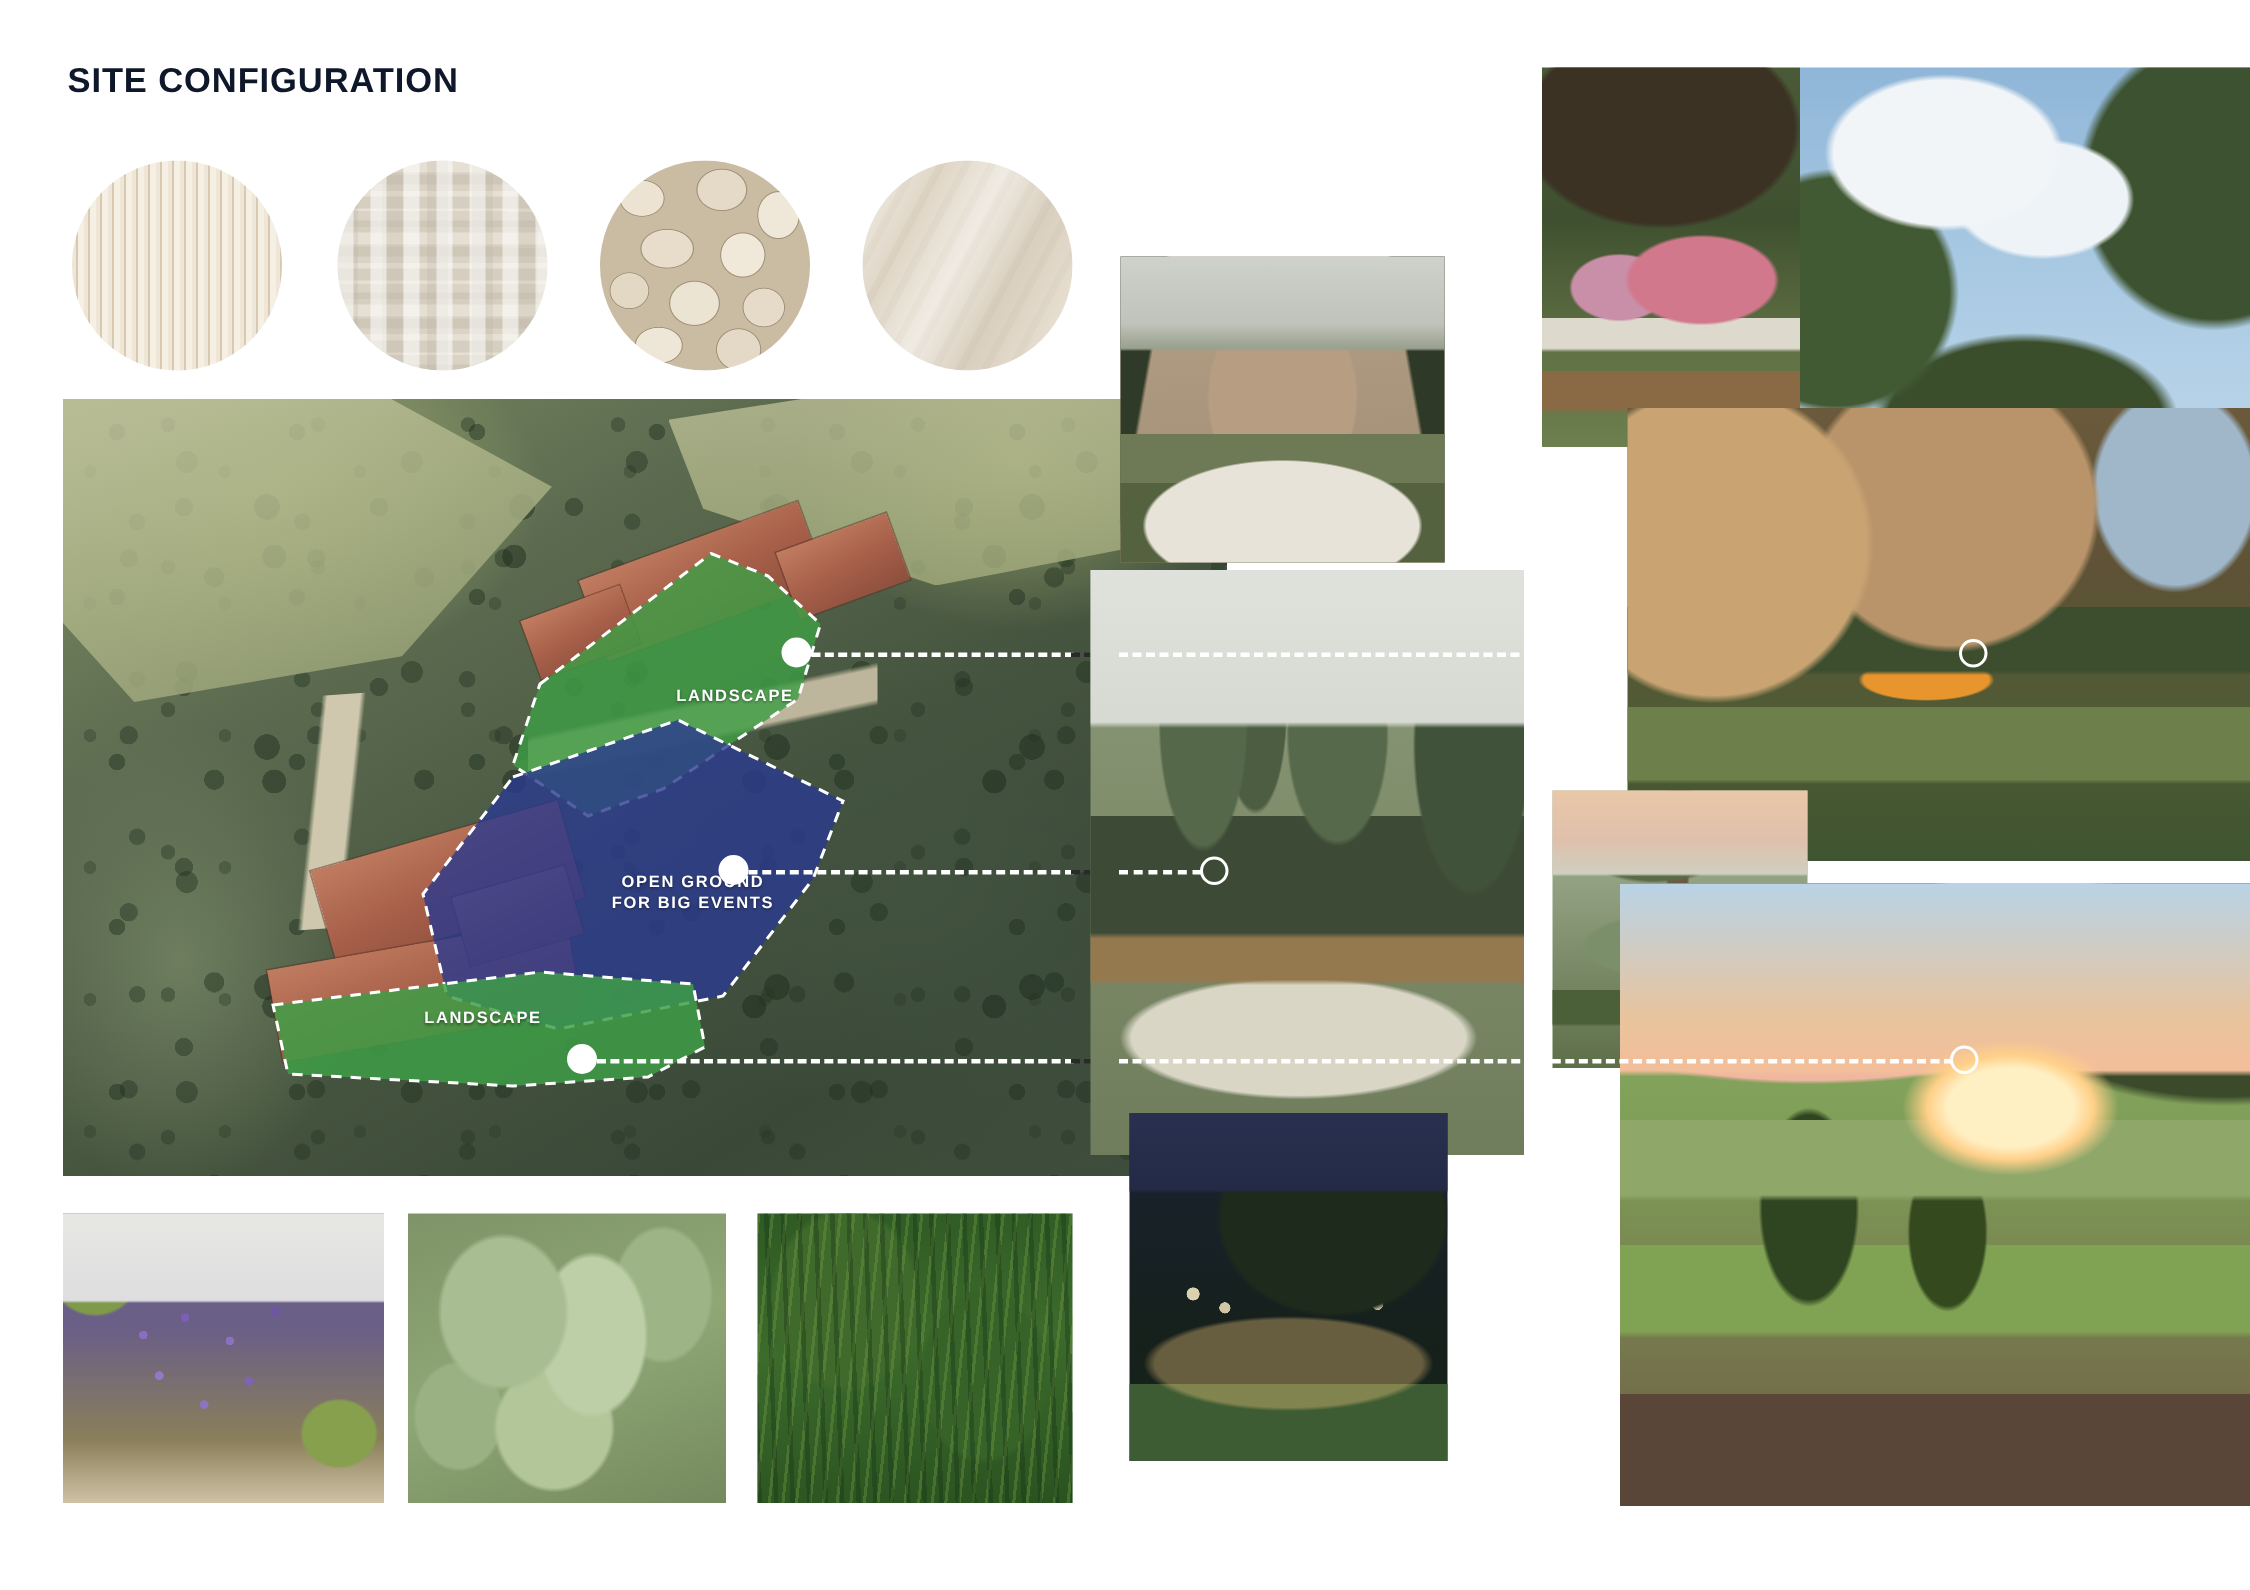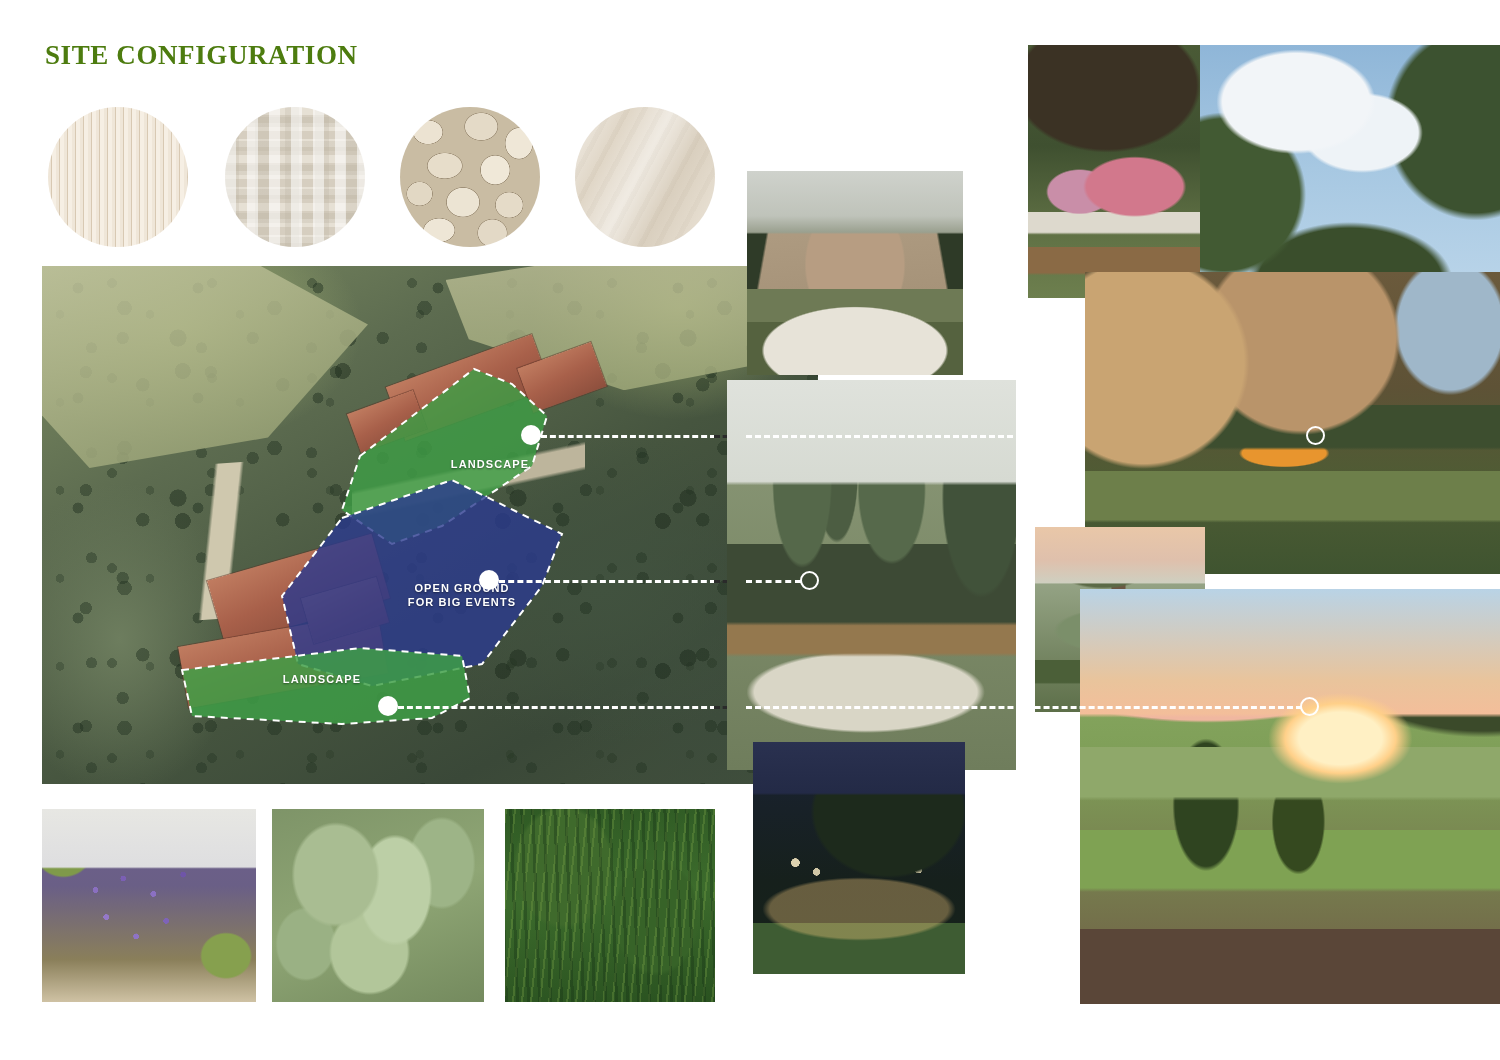--- a/index.html
+++ b/index.html
@@ -7,22 +7,22 @@
     width: 1500px; height: 1060px;
     background: #ffffff;
     font-family: "Liberation Sans", sans-serif;
     overflow: hidden;
   }
   .board { position: relative; width: 1500px; height: 1060px; background: #fff; }
 
   
   .board-title {
     position: absolute; left: 45px; top: 40px;
-    font-size: 27px; font-weight: bold; letter-spacing: 0.6px;
-    color: #4d7c0f; font-family: Liberation Serif, serif;
+    font-size: 23px; font-weight: bold; letter-spacing: 0.6px;
+    color: #0f172a; font-family: Liberation Sans, sans-serif;
   }
 
   
   .swatch {
     position: absolute; width: 140px; height: 140px; border-radius: 50%;
     overflow: hidden; top: 107px;
   }
   .sw-fluted {
     background:
       repeating-linear-gradient(90deg,

